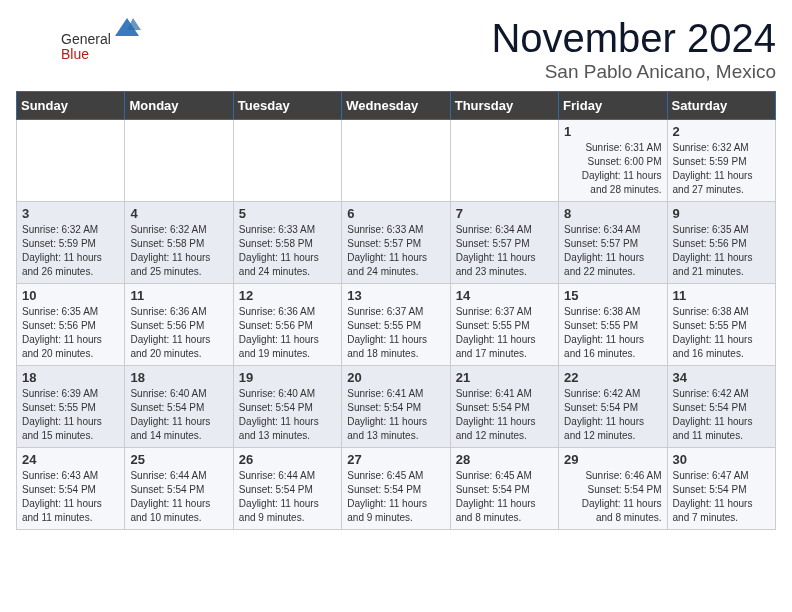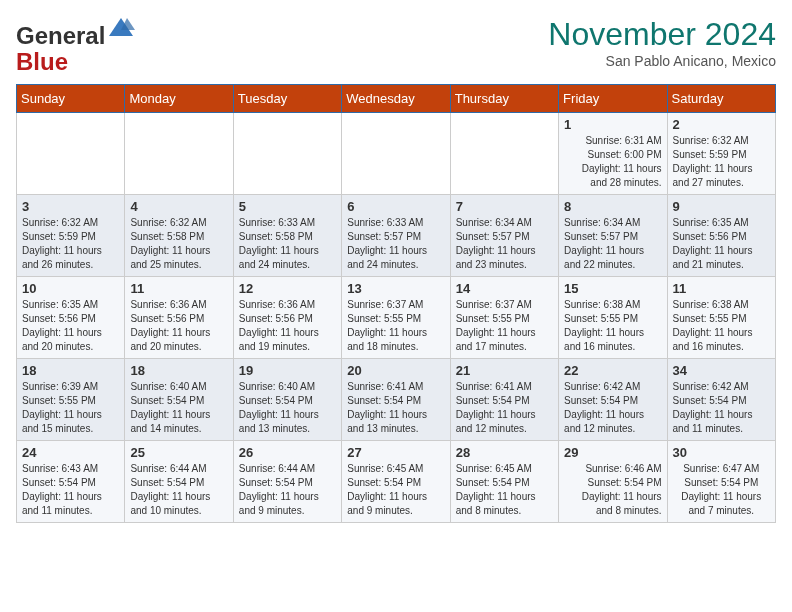--- a/index.html
+++ b/index.html
@@ -14,53 +14,54 @@
       display: flex;
       justify-content: space-between;
       align-items: flex-start;
       margin-bottom: 8px;
     }
     .logo {
       display: flex;
       align-items: center;
     }
     .logo-text {
-      font-size: 24px;
-      font-weight: bold;
+      font-size: 14px;
+      font-weight: normal;
       line-height: 1.1;
+      margin-left: 45px;
     }
     .logo-general { color: #333; }
     .logo-blue { color: #b91c1c; }
     .logo-icon {
       width: 28px;
       height: 28px;
       margin-left: 2px;
     }
     .title-block {
       text-align: right;
     }
     .month-title {
-      font-size: 32px;
+      font-size: 40px;
       font-weight: normal;
-      color: #0f766e;
+      color: #0f172a;
     }
     .subtitle {
-      font-size: 14px;
+      font-size: 19px;
       color: #555;
     }
     table {
       width: 100%;
       border-collapse: collapse;
       table-layout: fixed;
     }
     thead tr th {
-      background-color: #c2410c;
+      background-color: #404040;
       color: #fff;
       font-size: 13px;
-      font-weight: normal;
+      font-weight: bold;
       padding: 6px 4px;
       text-align: left;
       border: 1px solid #2e6aa8;
     }
     tbody tr td {
       border: 1px solid #ccc;
       vertical-align: top;
       padding: 4px 5px;
       min-height: 80px;
       height: 80px;
@@ -335,20 +336,20 @@
         </td>
         <td>
           <span class="day-num">29</span>
           <div class="day-info" style="white-space: pre-line; text-align: right;">Sunrise: 6:46 AM
 Sunset: 5:54 PM
 Daylight: 11 hours
 and 8 minutes.</div>
         </td>
         <td>
           <span class="day-num">30</span>
-          <div class="day-info" style="white-space: pre-line; text-align: center;">Sunrise: 6:47 AM
+          <div class="day-info" style="white-space: pre-line;">Sunrise: 6:47 AM
 Sunset: 5:54 PM
 Daylight: 11 hours
 and 7 minutes.</div>
         </td>
       </tr>
     </tbody>
 </table>
 
 </body></html>

